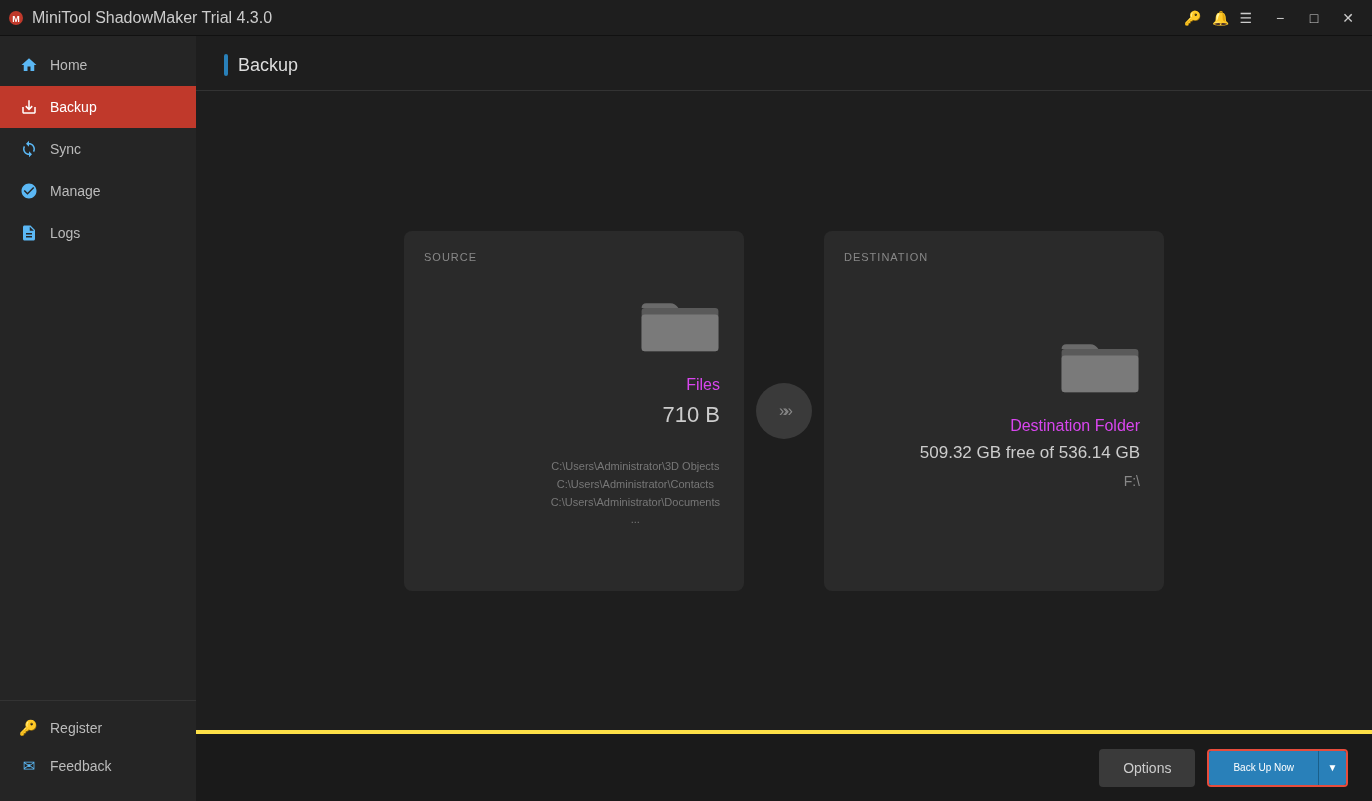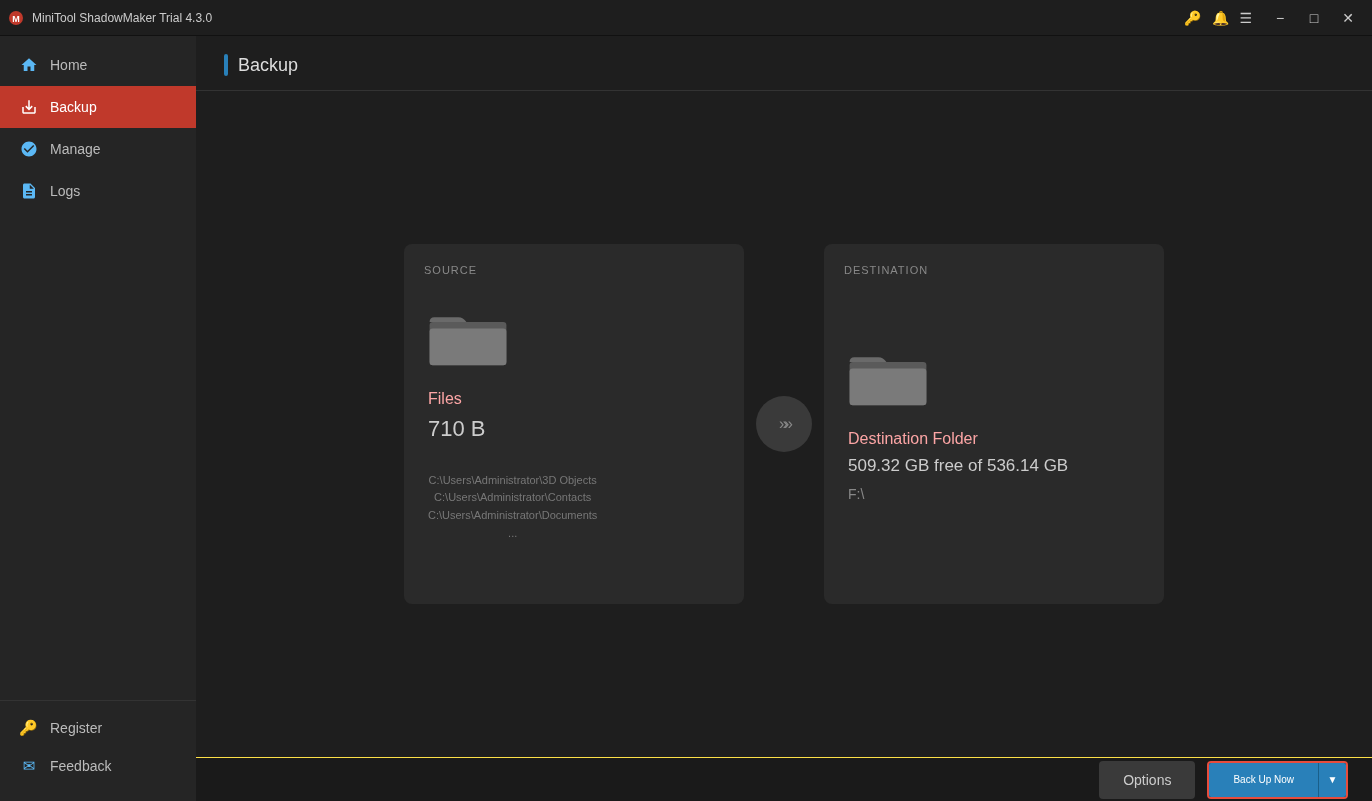--- a/index.html
+++ b/index.html
@@ -23,21 +23,21 @@
       padding: 0 8px;
       border-bottom: 1px solid #111;
       flex-shrink: 0;
     }
     .title-bar-logo {
       width: 16px;
       height: 16px;
       margin-right: 8px;
     }
     .title-bar-text {
-      font-size: 12px;
+      font-size: 16px;
       color: #ccc;
       flex: 1;
     }
     .title-bar-controls {
       display: flex;
       gap: 2px;
     }
     .title-bar-btn {
       width: 32px;
       height: 28px;
@@ -169,21 +169,21 @@
     }
 
     
     .backup-card {
       background: #2a2a2a;
       border-radius: 8px;
       width: 340px;
       height: 360px;
       display: flex;
       flex-direction: column;
-      align-items: flex-start;
+      align-items: flex-end;
       justify-content: center;
       padding: 30px 24px;
       cursor: pointer;
       position: relative;
     }
 
     .card-label {
       font-size: 11px;
       color: #888;
       letter-spacing: 1px;
@@ -200,21 +200,21 @@
       align-items: center;
       justify-content: center;
     }
     .folder-svg {
       width: 80px;
       height: 64px;
     }
 
     .card-type-label {
       font-size: 16px;
-      color: #fca5a5;
+      color: #d946ef;
       margin-bottom: 8px;
     }
     .card-size {
       font-size: 22px;
       color: #ccc;
       margin-bottom: 30px;
     }
     .card-paths {
       font-size: 11px;
       color: #777;
@@ -248,23 +248,23 @@
       background: #3a3a3a;
       display: flex;
       align-items: center;
       justify-content: center;
       color: #888;
       font-size: 18px;
     }
 
     
     .bottom-bar {
-      height: 44px;
+      height: 71px;
       background: #1a1a1a;
-      border-top: 1px solid #fde047;
+      border-top: 4px solid #fde047;
       display: flex;
       align-items: center;
       justify-content: flex-end;
       padding: 0 24px;
       gap: 12px;
       flex-shrink: 0;
     }
     .btn-options {
       height: 38px;
       padding: 0 24px;
@@ -343,20 +343,28 @@
 
       <div class="sidebar-item active">
         <span class="sidebar-item-icon">
           <svg width="18" height="18" viewBox="0 0 24 24" fill="currentColor">
               <path d="M19 12v7H5v-7H3v7c0 1.1.9 2 2 2h14c1.1 0 2-.9 2-2v-7h-2zm-6 .67l2.59-2.58L17 11.5l-5 5-5-5 1.41-1.41L11 12.67V3h2z"></path>
             </svg>
         </span>
         <span>Backup</span>
       </div>
 
+      <div class="sidebar-item">
+        <span class="sidebar-item-icon">
+          <svg width="18" height="18" viewBox="0 0 24 24" fill="currentColor">
+              <path d="M12 4V1L8 5l4 4V6c3.31 0 6 2.69 6 6 0 1.01-.25 1.97-.7 2.8l1.46 1.46C19.54 15.03 20 13.57 20 12c0-4.42-3.58-8-8-8zm0 14c-3.31 0-6-2.69-6-6 0-1.01.25-1.97.7-2.8L5.24 7.74C4.46 8.97 4 10.43 4 12c0 4.42 3.58 8 8 8v3l4-4-4-4v3z"></path>
+            </svg>
+        </span>
+        <span>Sync</span>
+      </div>
 
 
       <div class="sidebar-item">
         <span class="sidebar-item-icon">
           <svg width="18" height="18" viewBox="0 0 24 24" fill="currentColor">
               <path d="M12 2C6.48 2 2 6.48 2 12s4.48 10 10 10 10-4.48 10-10S17.52 2 12 2zm-2 15l-5-5 1.41-1.41L10 14.17l7.59-7.59L19 8l-9 9z"></path>
             </svg>
         </span>
         <span>Manage</span>
       </div>

